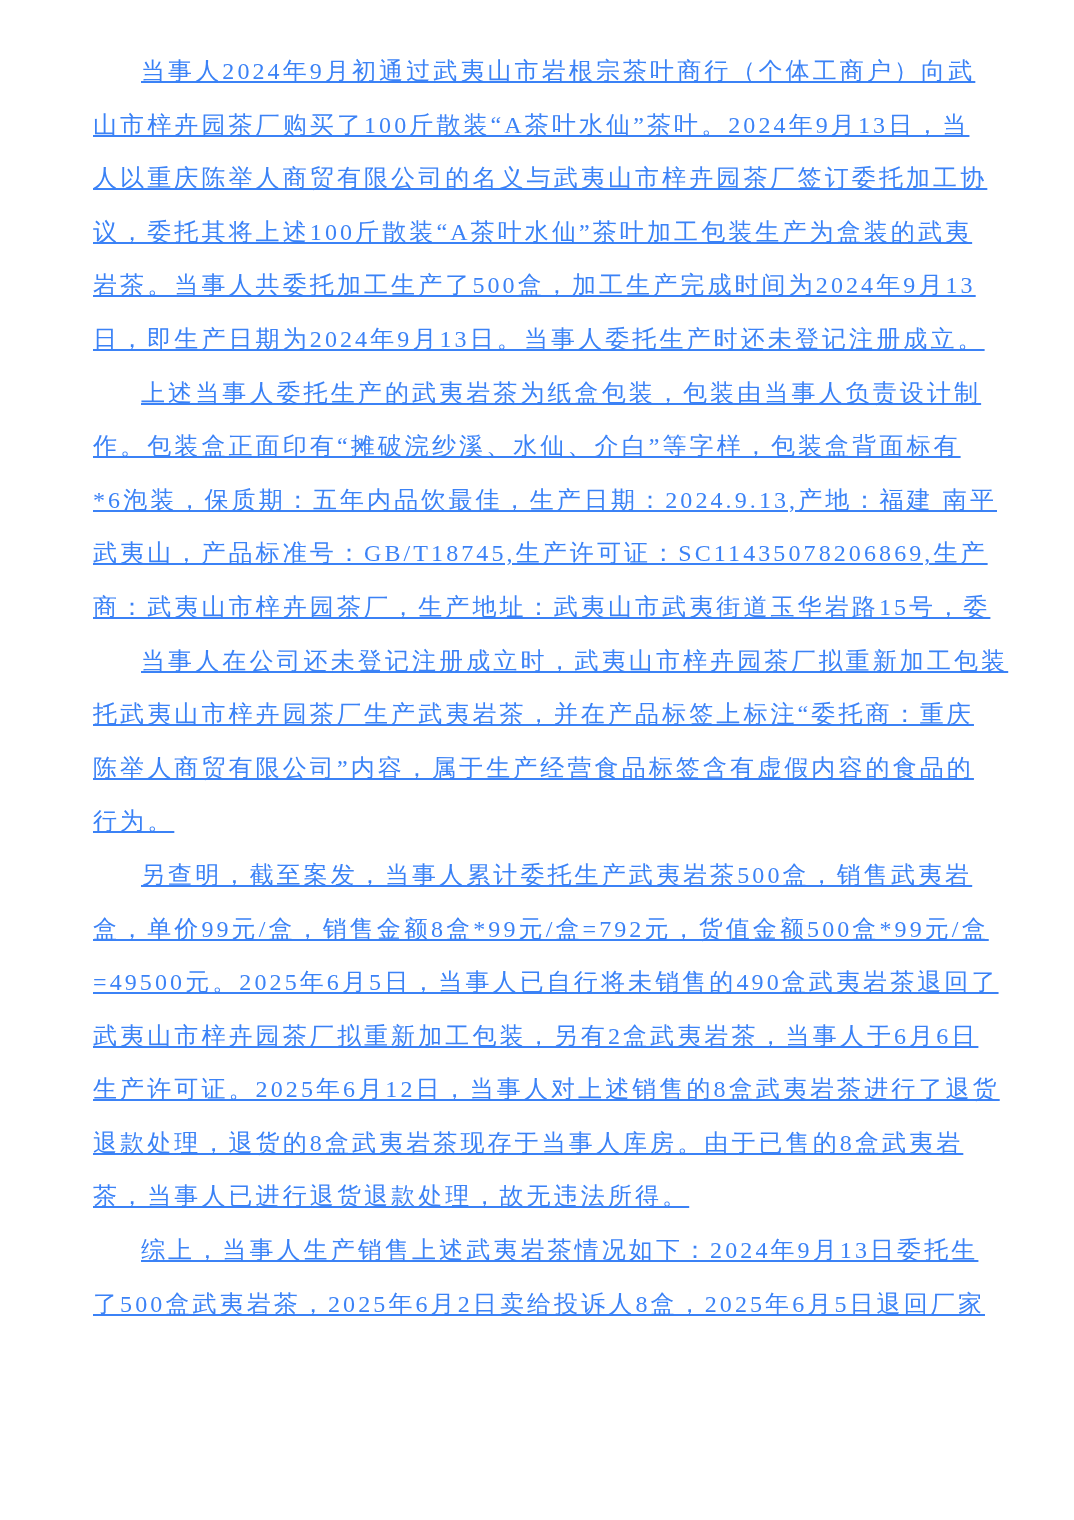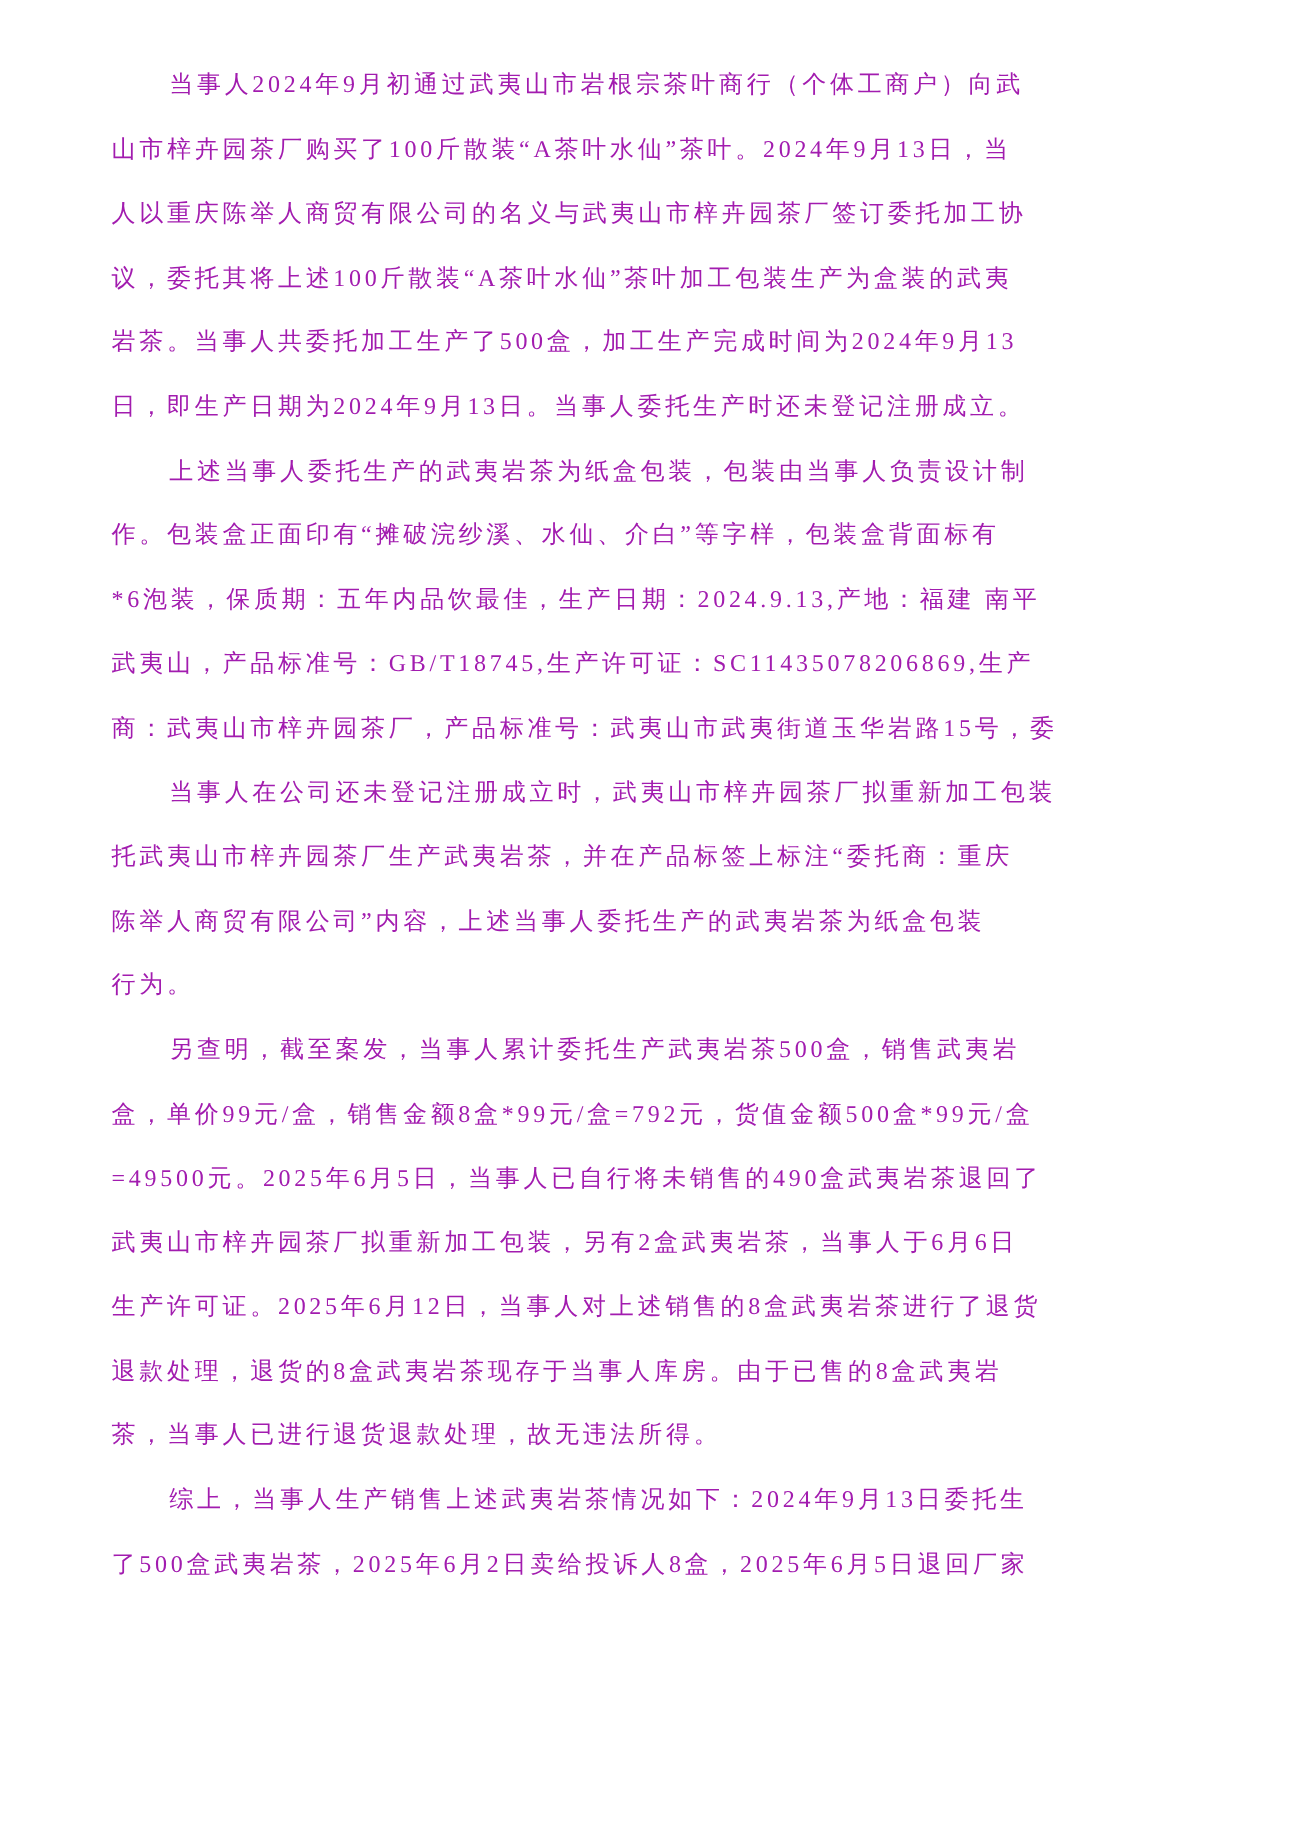--- a/index.html
+++ b/index.html
@@ -14,51 +14,52 @@
     background: #ffffff;
     box-sizing: border-box;
     padding: 45px 86px 0 93px;
     overflow: hidden;
   }
   .doc-body {
     width: 100%;
   }
   .line {
     font-family: "Liberation Serif", "DejaVu Serif", serif;
-    font-size: 20px;
+    font-size: 24px;
     line-height: 53.6px;
     height: 53.6px;
     letter-spacing: 3.1px;
-    color: #a21caf;
+    color: #3b82f6;
     white-space: nowrap;
     text-align: left;
+    text-decoration: underline;
   }
   .line.indent {
     text-indent: 48px;
   }
 </style>
 </head>
 <body>
 
 <div class="page">
   <div class="doc-body">
       <div class="line indent">当事人2024年9月初通过武夷山市岩根宗茶叶商行（个体工商户）向武</div>
       <div class="line">山市梓卉园茶厂购买了100斤散装“A茶叶水仙”茶叶。2024年9月13日，当</div>
       <div class="line">人以重庆陈举人商贸有限公司的名义与武夷山市梓卉园茶厂签订委托加工协</div>
       <div class="line">议，委托其将上述100斤散装“A茶叶水仙”茶叶加工包装生产为盒装的武夷</div>
       <div class="line">岩茶。当事人共委托加工生产了500盒，加工生产完成时间为2024年9月13</div>
       <div class="line">日，即生产日期为2024年9月13日。当事人委托生产时还未登记注册成立。</div>
       <div class="line indent">上述当事人委托生产的武夷岩茶为纸盒包装，包装由当事人负责设计制</div>
       <div class="line">作。包装盒正面印有“摊破浣纱溪、水仙、介白”等字样，包装盒背面标有</div>
       <div class="line">*6泡装，保质期：五年内品饮最佳，生产日期：2024.9.13,产地：福建 南平</div>
       <div class="line">武夷山，产品标准号：GB/T18745,生产许可证：SC11435078206869,生产</div>
-      <div class="line">商：武夷山市梓卉园茶厂，产品标准号：武夷山市武夷街道玉华岩路15号，委</div>
+      <div class="line">商：武夷山市梓卉园茶厂，生产地址：武夷山市武夷街道玉华岩路15号，委</div>
       <div class="line indent">当事人在公司还未登记注册成立时，武夷山市梓卉园茶厂拟重新加工包装</div>
       <div class="line">托武夷山市梓卉园茶厂生产武夷岩茶，并在产品标签上标注“委托商：重庆</div>
-      <div class="line">陈举人商贸有限公司”内容，上述当事人委托生产的武夷岩茶为纸盒包装</div>
+      <div class="line">陈举人商贸有限公司”内容，属于生产经营食品标签含有虚假内容的食品的</div>
       <div class="line">行为。</div>
       <div class="line indent">另查明，截至案发，当事人累计委托生产武夷岩茶500盒，销售武夷岩</div>
       <div class="line">盒，单价99元/盒，销售金额8盒*99元/盒=792元，货值金额500盒*99元/盒</div>
       <div class="line">=49500元。2025年6月5日，当事人已自行将未销售的490盒武夷岩茶退回了</div>
       <div class="line">武夷山市梓卉园茶厂拟重新加工包装，另有2盒武夷岩茶，当事人于6月6日</div>
       <div class="line">生产许可证。2025年6月12日，当事人对上述销售的8盒武夷岩茶进行了退货</div>
       <div class="line">退款处理，退货的8盒武夷岩茶现存于当事人库房。由于已售的8盒武夷岩</div>
       <div class="line">茶，当事人已进行退货退款处理，故无违法所得。</div>
       <div class="line indent">综上，当事人生产销售上述武夷岩茶情况如下：2024年9月13日委托生</div>
       <div class="line">了500盒武夷岩茶，2025年6月2日卖给投诉人8盒，2025年6月5日退回厂家</div>

